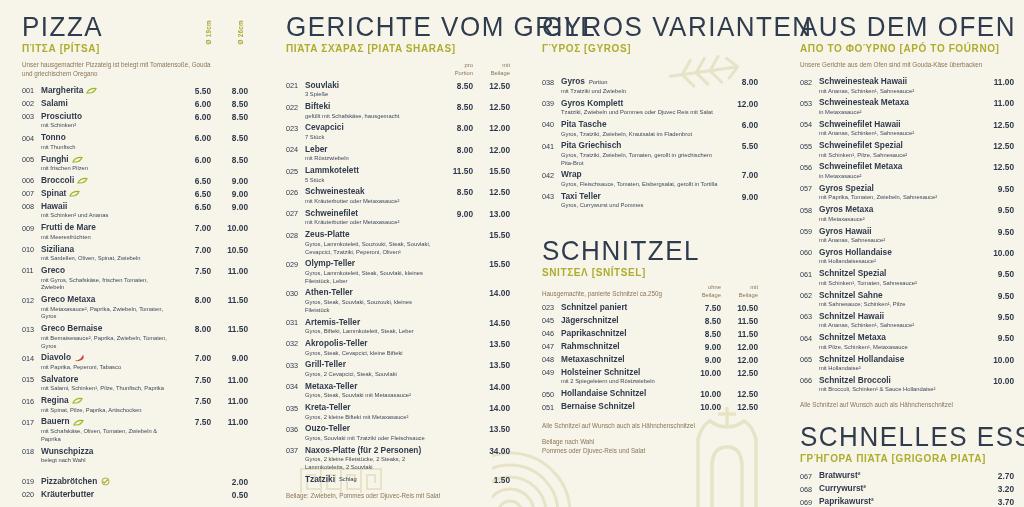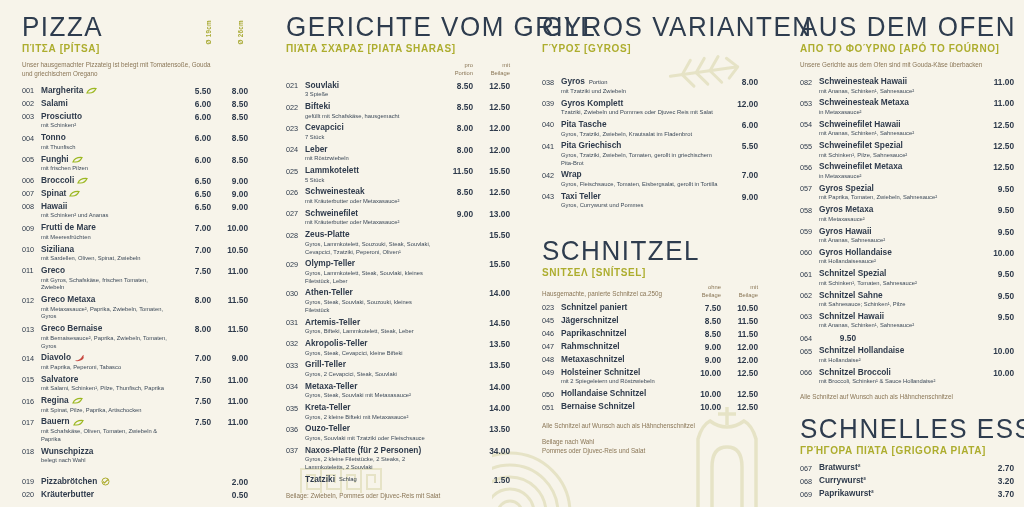--- a/index.html
+++ b/index.html
@@ -826,20 +826,26 @@
         <div class="nm">
           <div class="n">
             <span>Schnitzel Hawaii</span>
           </div>
           <div class="d">mit Ananas, Schinken¹, Sahnesauce²</div>
         </div>
         <span class="p">9.50</span>
       </div>
       <div class="item-row">
         <span class="num">064</span>
+        <div class="nm">
+          <div class="n">
+            <span>Schnitzel Metaxa</span>
+          </div>
+          <div class="d">mit Pilze, Schinken¹, Metaxasauce</div>
+        </div>
         <span class="p">9.50</span>
       </div>
       <div class="item-row">
         <span class="num">065</span>
         <div class="nm">
           <div class="n">
             <span>Schnitzel Hollandaise</span>
           </div>
           <div class="d">mit Hollandaise²</div>
         </div>

